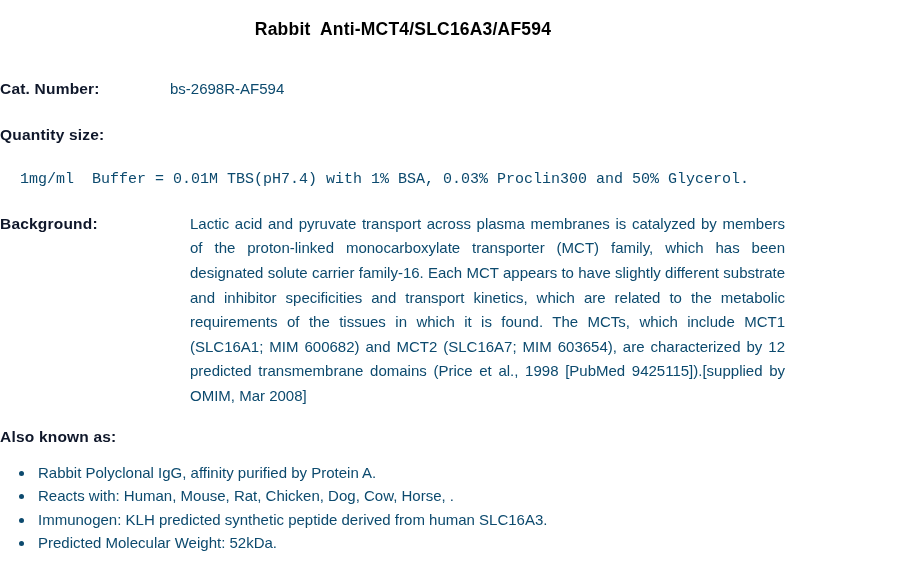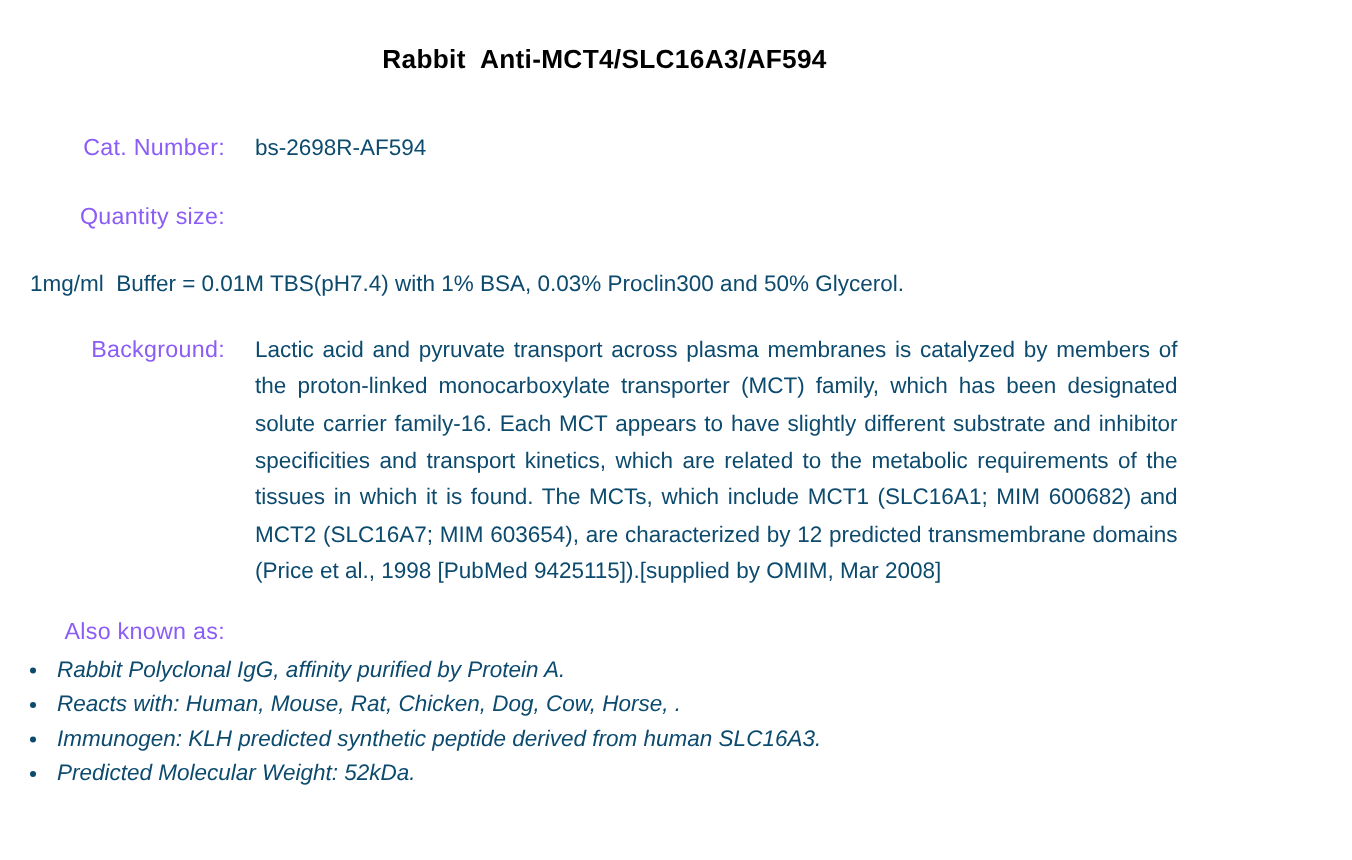--- a/index.html
+++ b/index.html
@@ -10,65 +10,64 @@
   body {
     width: 901px;
     height: 573px;
     font-family: "Liberation Sans", sans-serif;
     overflow: hidden;
   }
   .page {
     box-sizing: border-box;
     width: 806px;
     height: 573px;
-    padding-top: 29px;
+    padding-top: 19px;
   }
   .title {
     margin: 0 0 37px 0;
     font-size: 17.5px;
     font-weight: bold;
     color: #000000;
     text-align: center;
     white-space: pre-wrap;
     letter-spacing: 0.2px;
   }
   .row {
     display: flex;
     align-items: flex-start;
     margin-bottom: 21px;
   }
   .row.row-concentration { margin-bottom: 19px; }
-  .row.row-background    { margin-bottom: 16px; }
-  .row.row-aka           { margin-bottom: 0; }
+  .row.row-background    { margin-bottom: 16px; gap: 20px; }
+  .row.row-aka           { margin-bottom: 12px; }
   .row.row-specificity   { margin-bottom: 0; }
   .label {
     flex: 0 0 150px;
     width: 150px;
-    text-align: right;
+    text-align: left;
     font-size: 15.5px;
-    font-weight: normal;
-    color: #8b5cf6;
+    font-weight: bold;
+    color: #0f172a;
     line-height: 24.6px;
     letter-spacing: 0.2px;
   }
   .value {
     flex: 1 1 auto;
     margin-left: 20px;
     margin-right: 21px;
     font-size: 15px;
     color: #0c4a6e;
     line-height: 24.6px;
   }
   .justify { text-align: justify; }
-  .prewrap { white-space: pre-wrap; }
+  .prewrap { white-space: pre-wrap; font-family: Liberation Mono, monospace; }
   ul.bullets {
     margin: 0;
     padding-left: 15px;
     list-style: disc outside;
-    font-style: italic;
   }
   ul.bullets li {
     padding-left: 3px;
     line-height: 23.2px;
   }
 </style>
 </head>
 <body>
 
 <div class="page">

